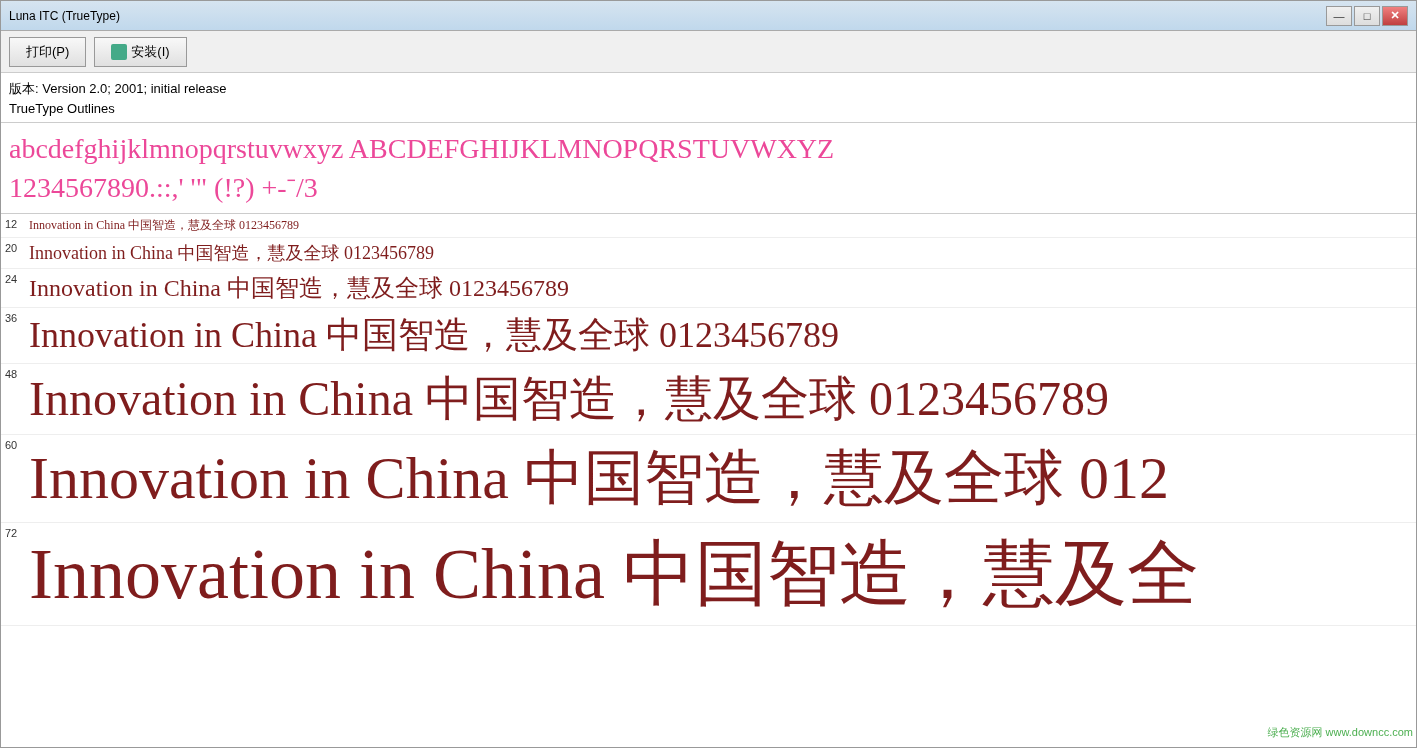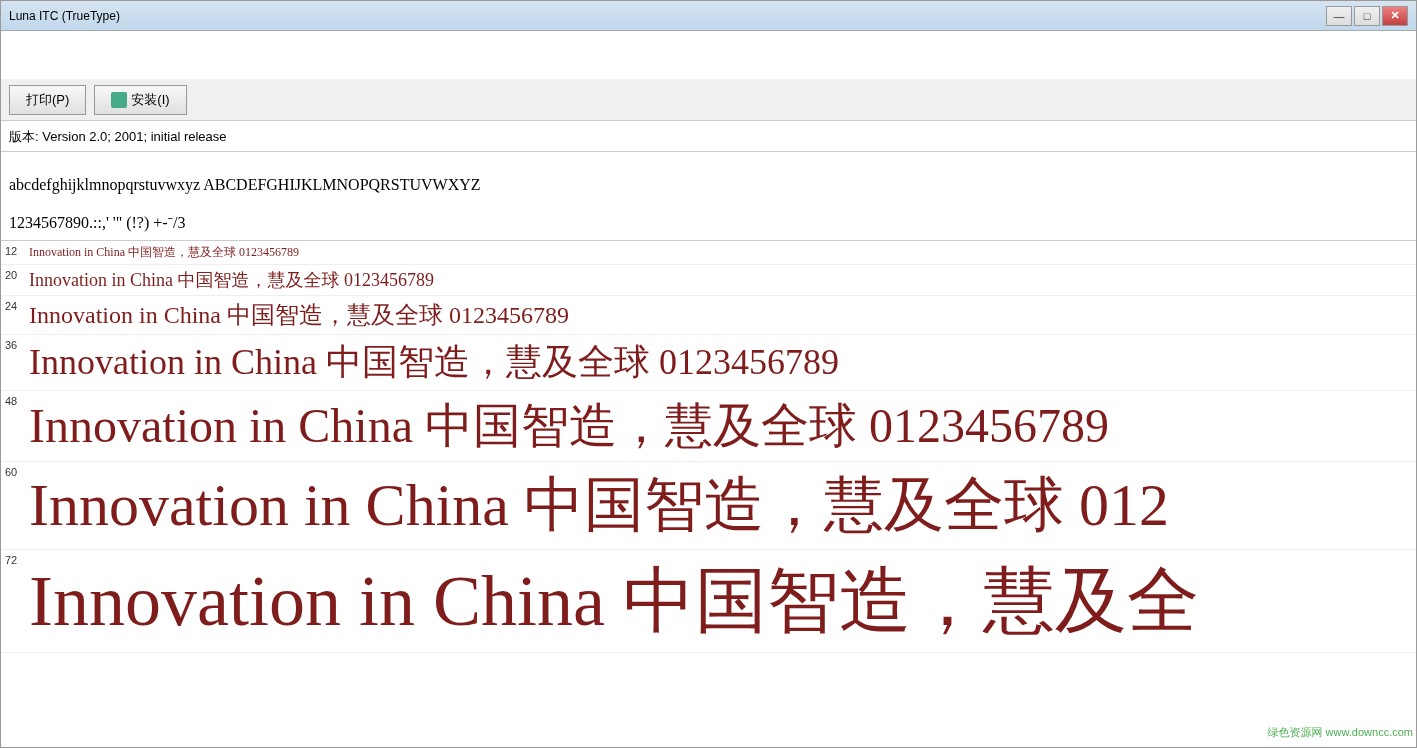--- a/index.html
+++ b/index.html
@@ -71,21 +71,20 @@
     
     .toolbar {
       height: 42px;
       background: #f0f0f0;
       display: flex;
       align-items: center;
       padding: 4px 8px;
       gap: 8px;
       border-bottom: 1px solid #ccc;
       flex-shrink: 0;
-      margin-top: 48px;
     }
 
     .toolbar-btn {
       height: 30px;
       padding: 0 16px;
       border: 1px solid #999;
       background: linear-gradient(to bottom, #f8f8f8, #e0e0e0);
       font-size: 13px;
       cursor: pointer;
       display: flex;
@@ -108,25 +107,24 @@
     }
 
     
     .alphabet-section {
       padding: 6px 8px;
       border-bottom: 1px solid #ccc;
       flex-shrink: 0;
     }
 
     .alphabet-line {
-      font-size: 16px;
+      font-size: 28px;
       font-family: Georgia, serif;
-      color: #000000;
+      color: #ec4899;
       line-height: 1.4;
-      margin-top: 16px;
     }
 
     
     .font-samples {
       flex: 1;
       overflow-y: auto;
       overflow-x: hidden;
       position: relative;
     }
 
@@ -199,20 +197,23 @@
       <span style="display:inline-block;width:16px;height:16px;background:#4a8;border-radius:2px;"></span>
       <span>安装(I)</span>
     </button>
   </div>
 
   <div class="info-section">
     <div class="info-line">
       <span>版本:</span>
       <span>Version 2.0; 2001; initial release</span>
     </div>
+    <div class="info-line">
+      <span>TrueType Outlines</span>
+    </div>
   </div>
 
   <div class="alphabet-section">
     <div class="alphabet-line">abcdefghijklmnopqrstuvwxyz ABCDEFGHIJKLMNOPQRSTUVWXYZ</div>
     <div class="alphabet-line">1234567890.::,' '" (!?) +-⁻/3</div>
   </div>
 
   <div class="font-samples" style="position:relative;">
 
     <div id="samples-container">

